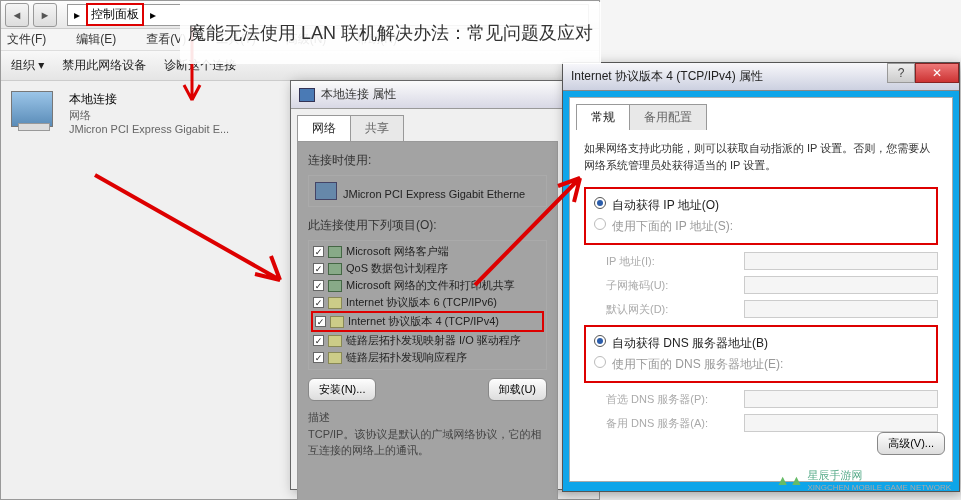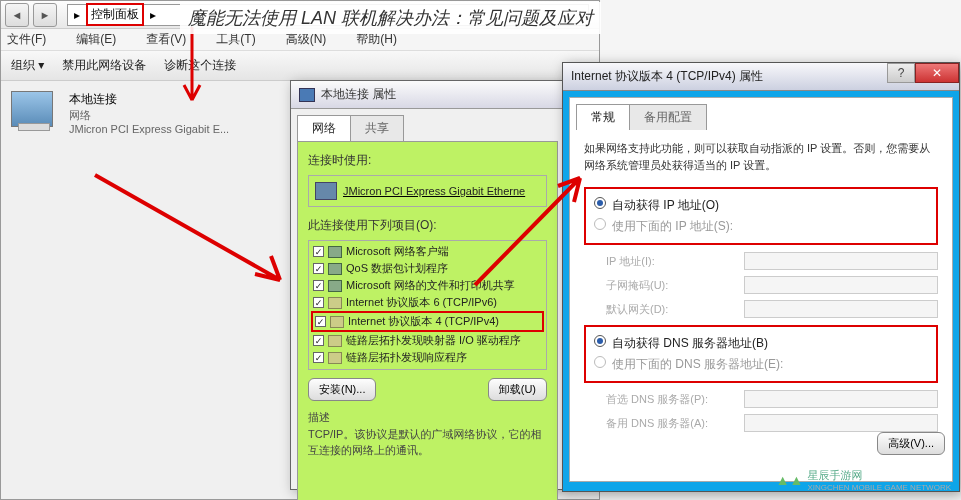--- a/index.html
+++ b/index.html
@@ -1,18 +1,18 @@
 <!DOCTYPE html>
 <html><head>
   <meta charset="utf-8">
   <style>
     * { margin: 0; padding: 0; box-sizing: border-box; font-family: "Microsoft YaHei", "SimSun", sans-serif; }
     body { width: 961px; height: 500px; background: #f5f5f5; position: relative; overflow: hidden; font-size: 12px; }
     
-    .article-title { position: absolute; top: 2px; left: 180px; font-size: 18px; color: #333; z-index: 100; background: rgba(255,255,255,0.9); padding: 4px 8px; font-style: italic; }
+    .article-title { position: absolute; top: 2px; left: 180px; font-size: 18px; color: #333; z-index: 100; background: rgba(255,255,255,0.9); padding: 19px 8px; }
     
     .main-window { position: absolute; top: 0; left: 0; width: 600px; height: 500px; background: #f0f0f0; border: 1px solid #999; }
     .nav-bar { height: 28px; background: linear-gradient(#fdfdfd, #e8e8e8); border-bottom: 1px solid #ccc; display: flex; align-items: center; padding: 0 4px; gap: 4px; }
     .nav-btn { width: 24px; height: 24px; border-radius: 3px; background: linear-gradient(#f5f5f5, #ddd); border: 1px solid #999; display: flex; align-items: center; justify-content: center; font-size: 11px; color: #555; }
     .breadcrumb { flex: 1; background: #fff; border: 1px solid #999; height: 22px; margin: 0 6px; display: flex; align-items: center; padding: 0 6px; gap: 6px; font-size: 12px; }
     .redbox { border: 2px solid #d00; padding: 1px 3px; }
     
     .menu-bar { height: 22px; background: #f5f5f5; border-bottom: 1px solid #ddd; display: flex; align-items: center; padding: 0 6px; gap: 30px; font-size: 12px; color: #333; }
     .menu-bar span { cursor: default; }
     
@@ -28,24 +28,24 @@
     .arrow1 { position: absolute; top: 25px; left: 170px; width: 45px; height: 90px; z-index: 50; pointer-events: none; }
     .arrow2 { position: absolute; top: 170px; left: 85px; width: 210px; height: 120px; z-index: 50; pointer-events: none; }
     .arrow3 { position: absolute; top: 170px; left: 470px; width: 120px; height: 120px; z-index: 200; pointer-events: none; }
     
     .dialog1 { position: absolute; top: 80px; left: 290px; width: 275px; height: 410px; background: #f0f0f0; border: 1px solid #666; box-shadow: 3px 3px 12px rgba(0,0,0,0.3); z-index: 60; }
     .dialog-title { height: 28px; background: linear-gradient(#fbfbfb, #d8d8e5); border-bottom: 1px solid #999; display: flex; align-items: center; padding: 0 8px; gap: 6px; font-size: 12px; color: #333; }
     .dialog-title .icon { width: 16px; height: 14px; background: #4a7ab5; border: 1px solid #335; }
     .tabs { display: flex; margin: 6px 6px 0; }
     .tab { padding: 4px 14px; background: #fff; border: 1px solid #999; border-bottom: none; font-size: 12px; color: #222; margin-right: -1px; }
     .tab.inactive { background: #e8e8e8; color: #666; }
-    .tab-body { margin: 0 6px 6px; background: #bef264; border: 1px solid #999; padding: 10px; height: 360px; }
+    .tab-body { margin: 0 6px 6px; background: #a3a3a3; border: 1px solid #999; padding: 10px; height: 360px; }
     
     .section-label { font-size: 12px; color: #333; margin-bottom: 6px; }
-    .adapter-box { border: 1px solid #aaa; padding: 6px; display: flex; align-items: center; gap: 6px; margin-bottom: 4px; text-decoration: underline; }
+    .adapter-box { border: 1px solid #aaa; padding: 6px; display: flex; align-items: flex-end; gap: 6px; margin-bottom: 4px; }
     .adapter-icon { width: 22px; height: 18px; background: #68a; border: 1px solid #446; }
     .adapter-text { font-size: 11px; color: #222; }
     
     .items-list { border: 1px solid #aaa; height: 130px; overflow: hidden; margin: 4px 0 8px; padding: 2px; }
     .item-row { display: flex; align-items: center; gap: 4px; padding: 1px 2px; font-size: 11px; color: #222; white-space: nowrap; }
     .item-row .cb { width: 11px; height: 11px; border: 1px solid #666; background: #fff; display: flex; align-items: center; justify-content: center; font-size: 9px; color: #222; }
     .item-row .ico { width: 14px; height: 12px; background: #8a8; border: 1px solid #464; flex: 0 0 auto; }
     .item-row .ico.net { background: #cc8; border-color: #885; }
     .item-row.highlight { border: 2px solid #d00; }
     

